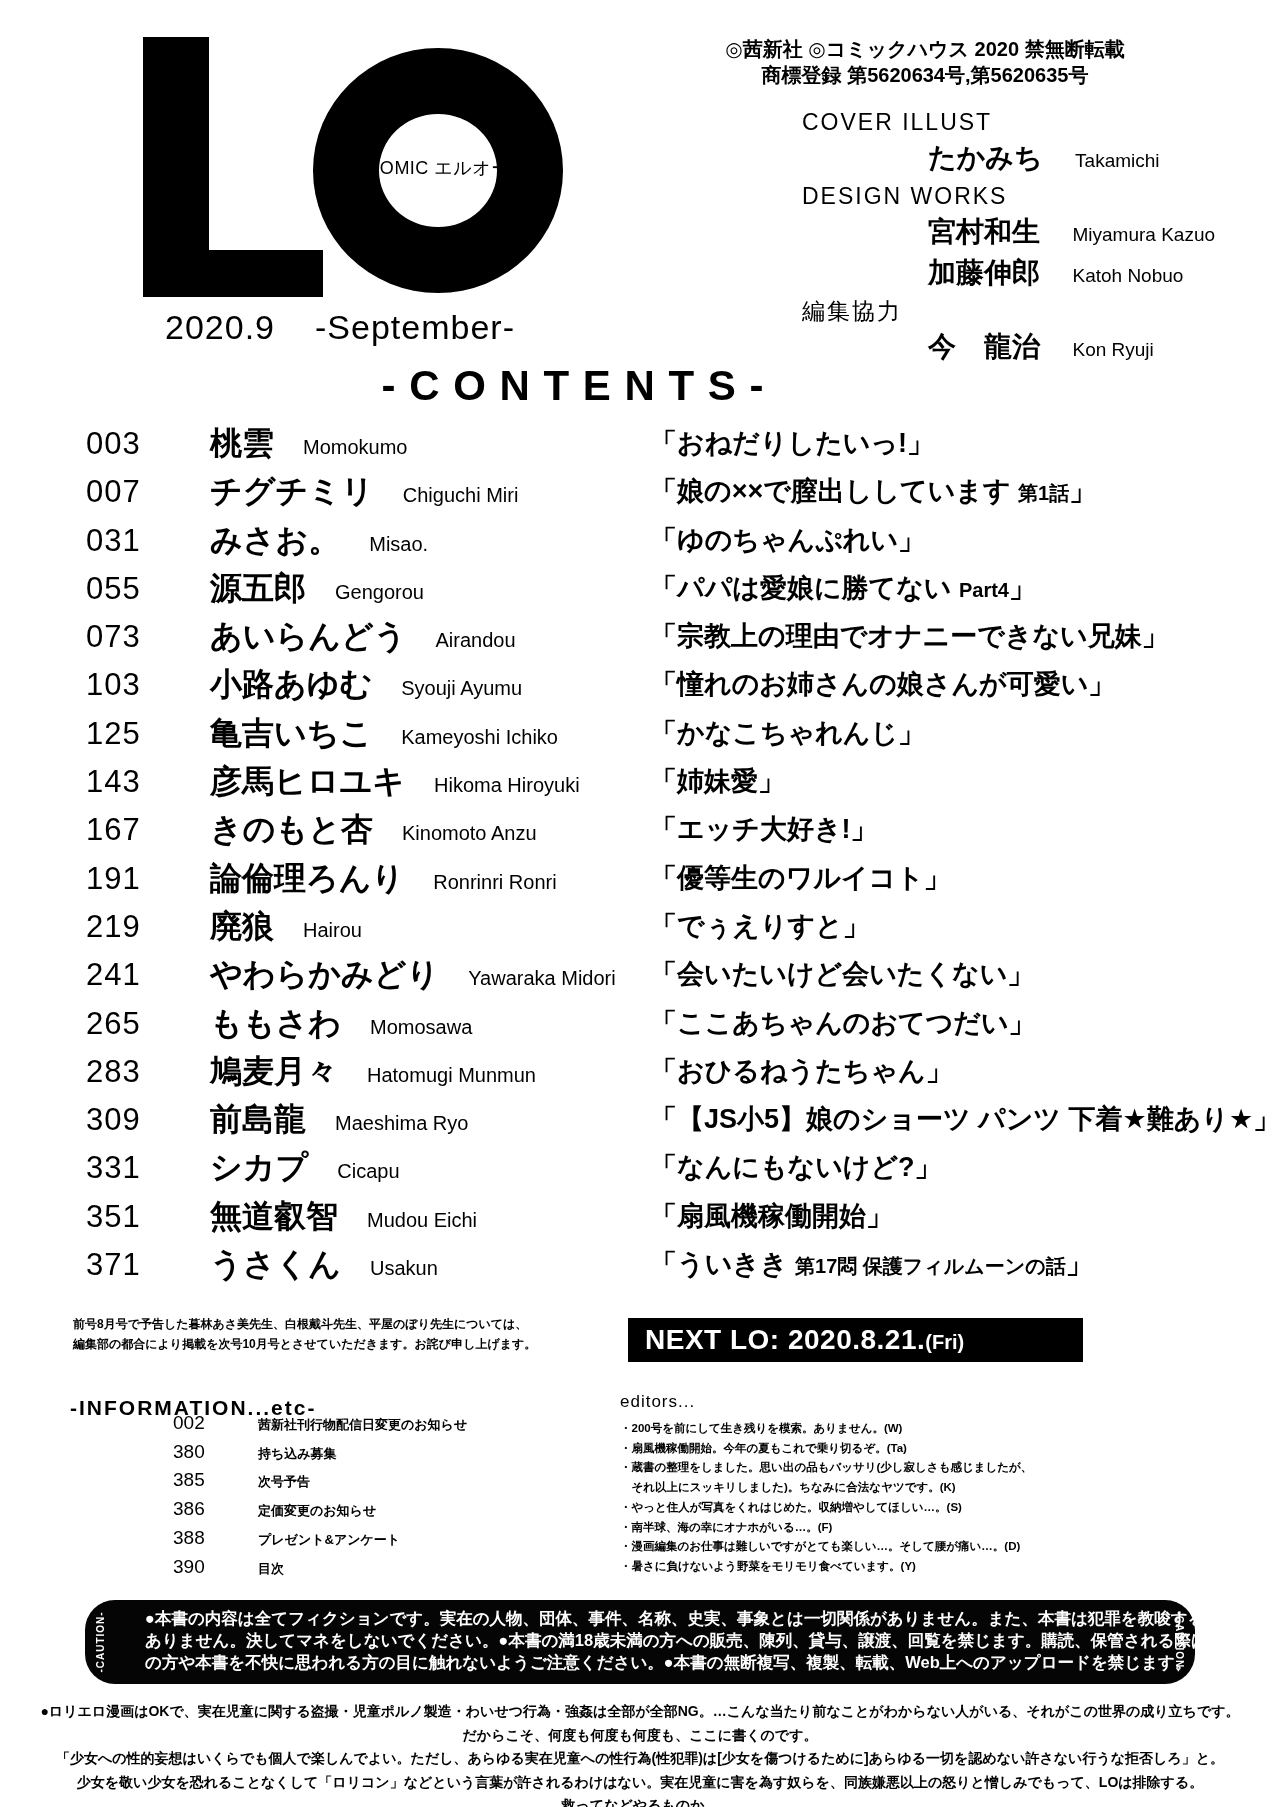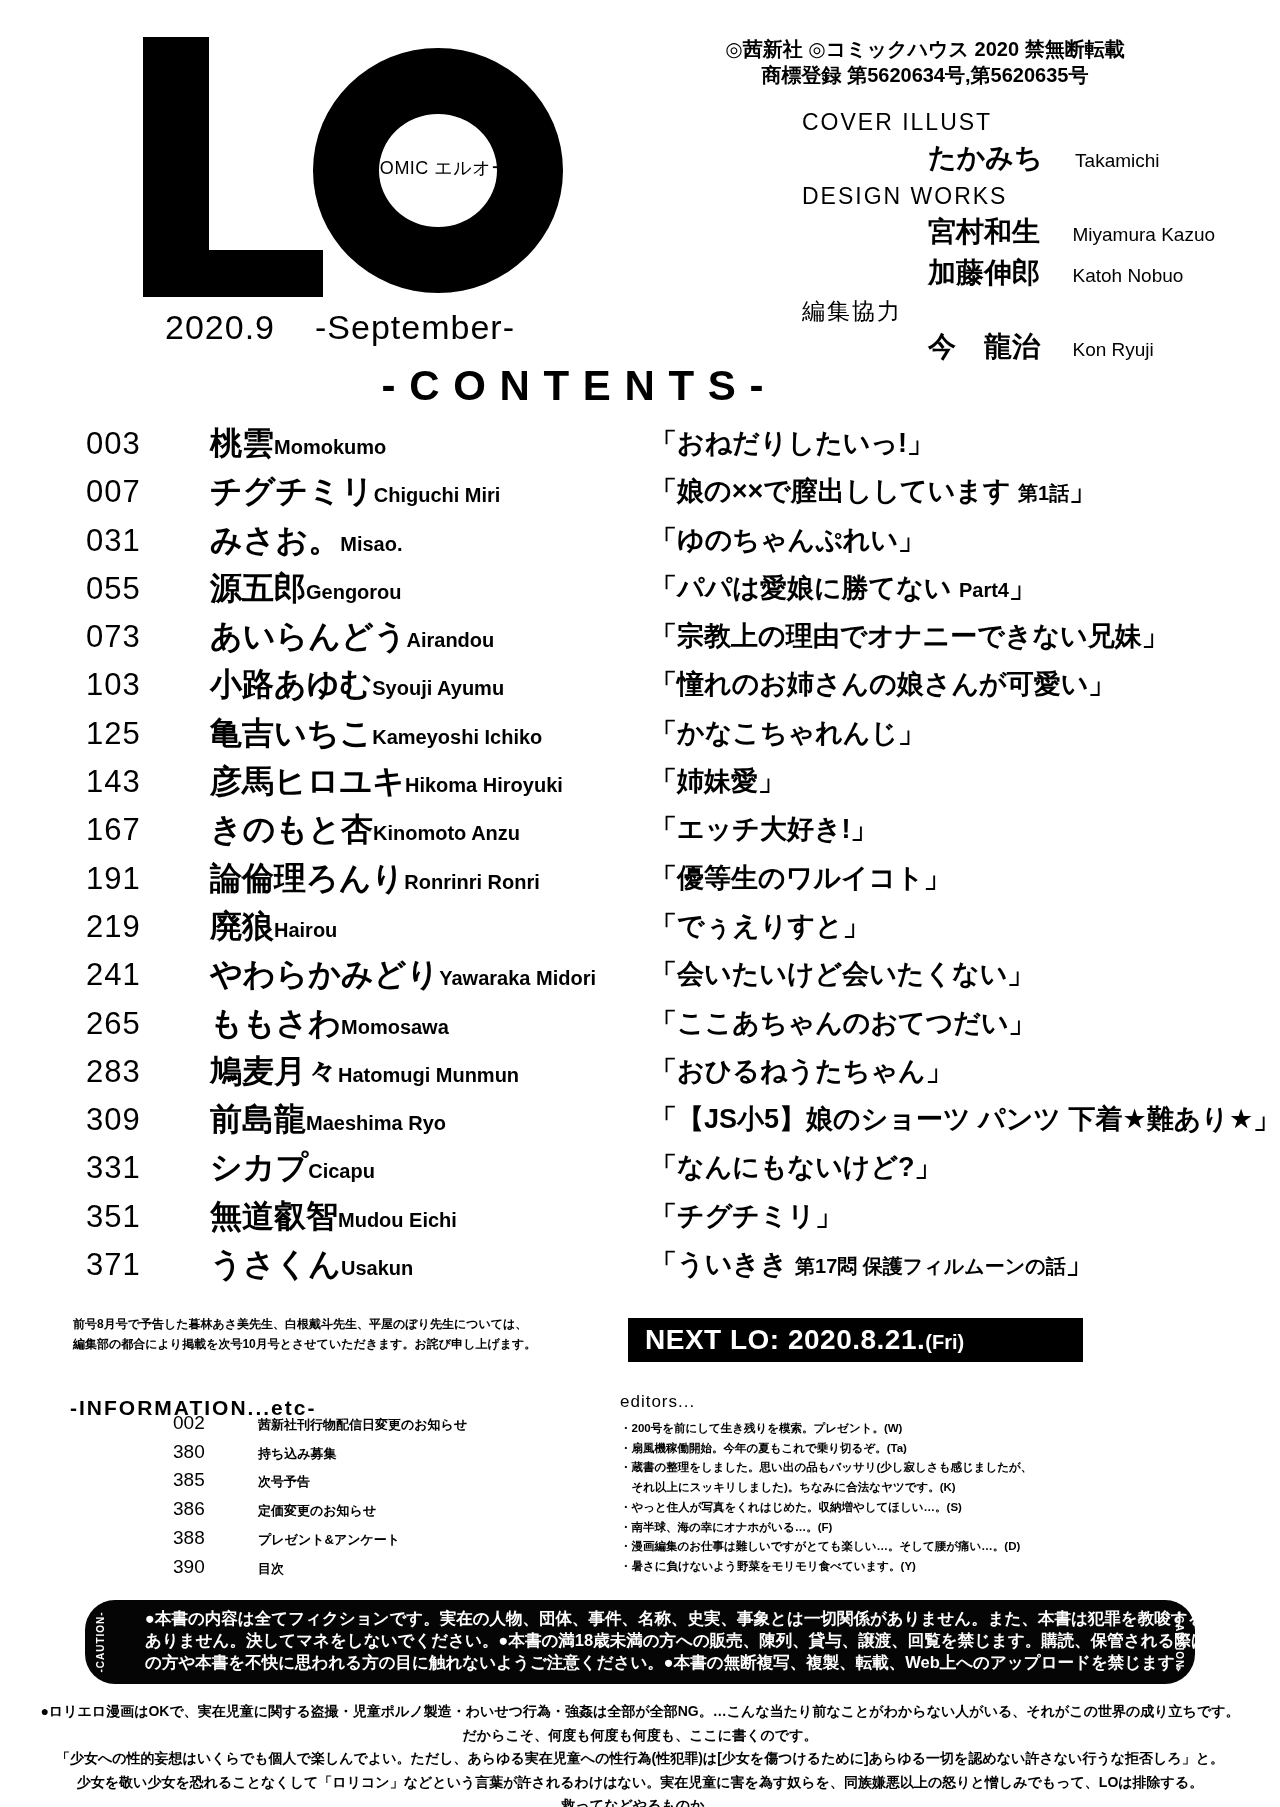--- a/index.html
+++ b/index.html
@@ -26,21 +26,21 @@
   .credit-name{font-size:28px;font-weight:bold;}
   .credit-romaji{font-size:19px;margin-left:28px;font-weight:400;}
 
   
   .contents-heading{position:absolute;left:0;top:362px;width:1146px;text-align:center;
                     font-size:42px;font-weight:bold;letter-spacing:1px;white-space:nowrap;}
   .contents{position:absolute;left:0;top:419px;width:1280px;}
   .c-row{position:relative;height:48.3px;line-height:48.3px;white-space:nowrap;}
   .c-page{display:inline-block;margin-left:86px;width:58px;font-size:31px;letter-spacing:1px;}
   .c-author{margin-left:66px;font-size:32px;font-weight:bold;}
-  .c-romaji{font-size:20px;font-weight:bold;}
+  .c-romaji{margin-left:29px;font-size:20px;font-weight:normal;}
   .c-title{position:absolute;left:650px;top:0;font-size:27px;font-weight:bold;}
   .c-title .small{font-size:20px;}
 
   
   .apology{position:absolute;left:73px;top:1315px;width:530px;font-size:12px;
            font-weight:bold;line-height:19.5px;white-space:nowrap;}
   .info-heading{position:absolute;left:70px;top:1396px;width:460px;text-align:left;
                 font-size:21px;font-weight:bold;letter-spacing:2px;white-space:nowrap;}
   .info-list{position:absolute;left:70px;top:1410px;width:480px;}
   .i-row{line-height:26.7px;white-space:nowrap;}
@@ -195,21 +195,21 @@
       <div class="c-row">
         <span class="c-page">309</span><span class="c-author">前島龍</span><span class="c-romaji">Maeshima Ryo</span>
         <span class="c-title"><span>「【JS小5】娘のショーツ パンツ 下着★難あり★</span><span>」</span></span>
       </div>
       <div class="c-row">
         <span class="c-page">331</span><span class="c-author">シカプ</span><span class="c-romaji">Cicapu</span>
         <span class="c-title"><span>「なんにもないけど?</span><span>」</span></span>
       </div>
       <div class="c-row">
         <span class="c-page">351</span><span class="c-author">無道叡智</span><span class="c-romaji">Mudou Eichi</span>
-        <span class="c-title"><span>「チグチミリ</span><span>」</span></span>
+        <span class="c-title"><span>「扇風機稼働開始</span><span>」</span></span>
       </div>
       <div class="c-row">
         <span class="c-page">371</span><span class="c-author">うさくん</span><span class="c-romaji">Usakun</span>
         <span class="c-title"><span>「ういきき </span><span class="small">第17悶 保護フィルムーンの話</span><span>」</span></span>
       </div>
     </div>
 
   <div class="apology">
 
   <div>前号8月号で予告した暮林あさ美先生、白根戴斗先生、平屋のぼり先生については、</div>
@@ -240,21 +240,21 @@
       </div>
       <div class="i-row">
         <span class="i-page">390</span><span class="i-label">目次</span>
       </div>
     </div>
 
   <div class="editors">
     <div class="editors-heading">editors...</div>
     <div class="editors-notes">
 
-    <div class="e-note">・200号を前にして生き残りを模索。プレゼント。(W)</div>
+    <div class="e-note">・200号を前にして生き残りを模索。ありません。(W)</div>
         <div class="e-note">・扇風機稼働開始。今年の夏もこれで乗り切るぞ。(Ta)</div>
         <div class="e-note">・蔵書の整理をしました。思い出の品もバッサリ(少し寂しさも感じましたが、
 　それ以上にスッキリしました)。ちなみに合法なヤツです。(K)</div>
         <div class="e-note">・やっと住人が写真をくれはじめた。収納増やしてほしい…。(S)</div>
         <div class="e-note">・南半球、海の幸にオナホがいる…。(F)</div>
         <div class="e-note">・漫画編集のお仕事は難しいですがとても楽しい…。そして腰が痛い…。(D)</div>
         <div class="e-note">・暑さに負けないよう野菜をモリモリ食べています。(Y)</div>
       </div>
   </div>
 

